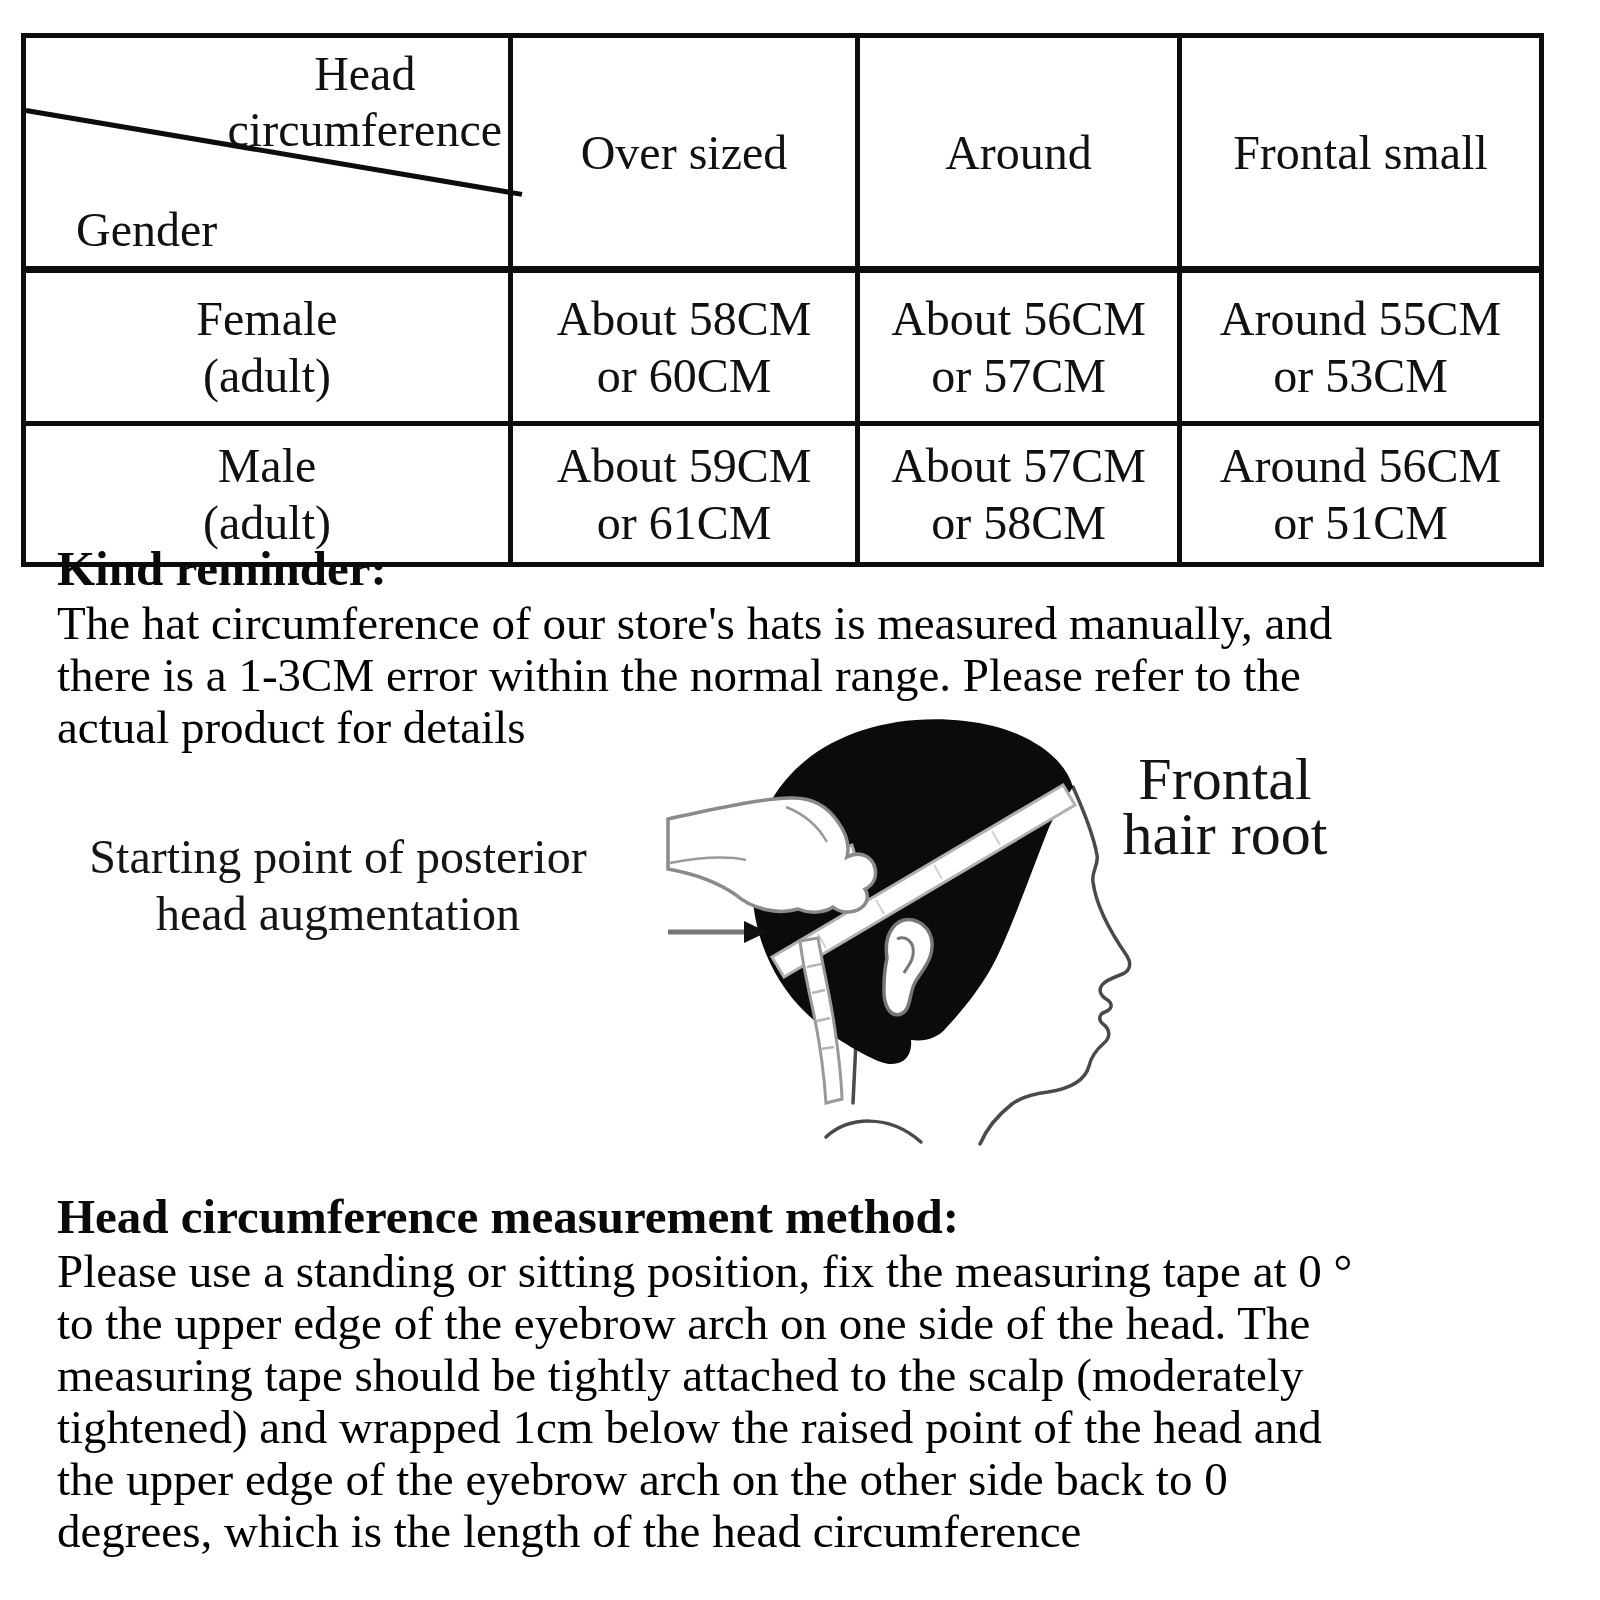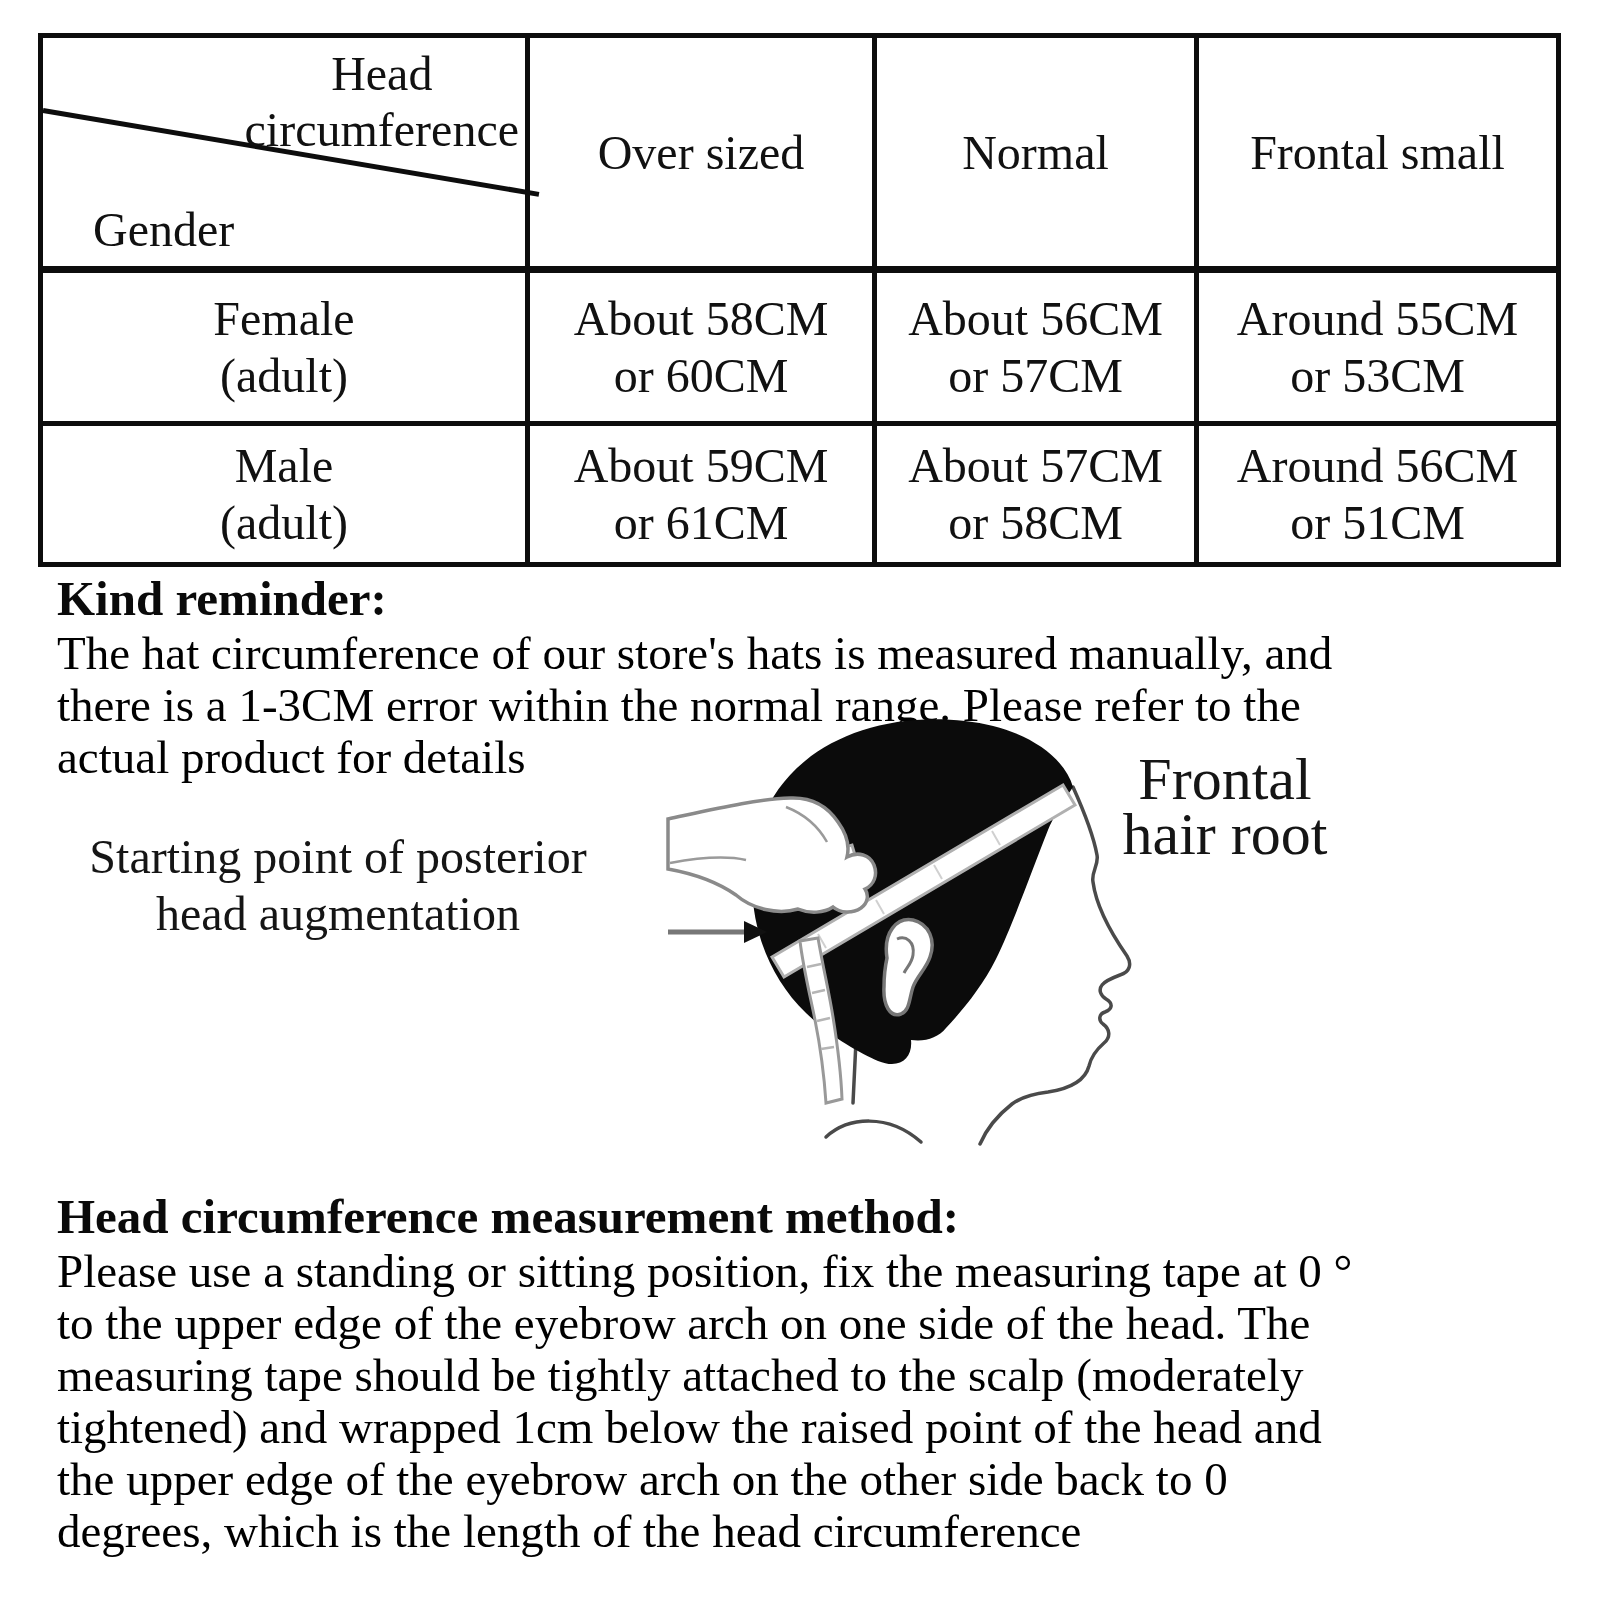--- a/index.html
+++ b/index.html
@@ -5,21 +5,21 @@
   html,body { margin:0; padding:0; }
   body {
     width:1600px; height:1600px; position:relative;
     background:#ffffff; color:#111;
     font-family:"Liberation Serif", serif;
     overflow:hidden;
   }
 
   
   table.size-chart {
-    position:absolute; left:38px; top:33px; width:1518px;
+    position:absolute; left:21px; top:33px; width:1518px;
     border-collapse:collapse; table-layout:fixed;
   }
   table.size-chart td {
     border:5px solid #0d0d0d;
     text-align:center; vertical-align:middle;
     font-size:48px; line-height:57px;
     white-space:pre-line; padding:0;
   }
   tr.hdr td { height:172px; border-bottom-width:7px; }
   tr.r1 td { height:148px; }
@@ -42,21 +42,21 @@
 
   
   .section { position:absolute; left:57px; width:1505px; }
   .section h2 {
     margin:0; font-size:49px; line-height:57px; font-weight:bold; color:#0a0a0a;
   }
   .section p {
     margin:0; font-size:47px; line-height:52px;
     white-space:pre-line; color:#000000;
   }
-  .sec-reminder { top:540px;margin-top:30px; }
+  .sec-reminder { top:540px; }
   .sec-method { top:1188px; }
 
   
   .diagram-svg { position:absolute; left:640px; top:715px; }
   .diagram-label {
     position:absolute; text-align:center;
     white-space:pre-line; color:#151515;
   }
   .label-frontal { left:1102px; top:752px; width:246px; font-size:60px; line-height:55px; }
   .label-posterior { left:46px; top:828px; width:584px; font-size:48px; line-height:57px; }
@@ -73,21 +73,21 @@
   </colgroup>
   <tbody>
       <tr class="hdr">
     <td class="corner">
       <span class="diag-line"></span>
       <span class="corner-top">Head
 circumference</span>
       <span class="corner-bottom">Gender</span>
     </td>
     <td>Over sized</td>
-    <td>Normal</td>
+    <td>Around</td>
     <td>Frontal small</td>
   </tr>
   <tr class="r1">
     <td>Female
 (adult)</td>
     <td>About 58CM
 or 60CM</td>
     <td>About 56CM
 or 57CM</td>
     <td>Around 55CM

